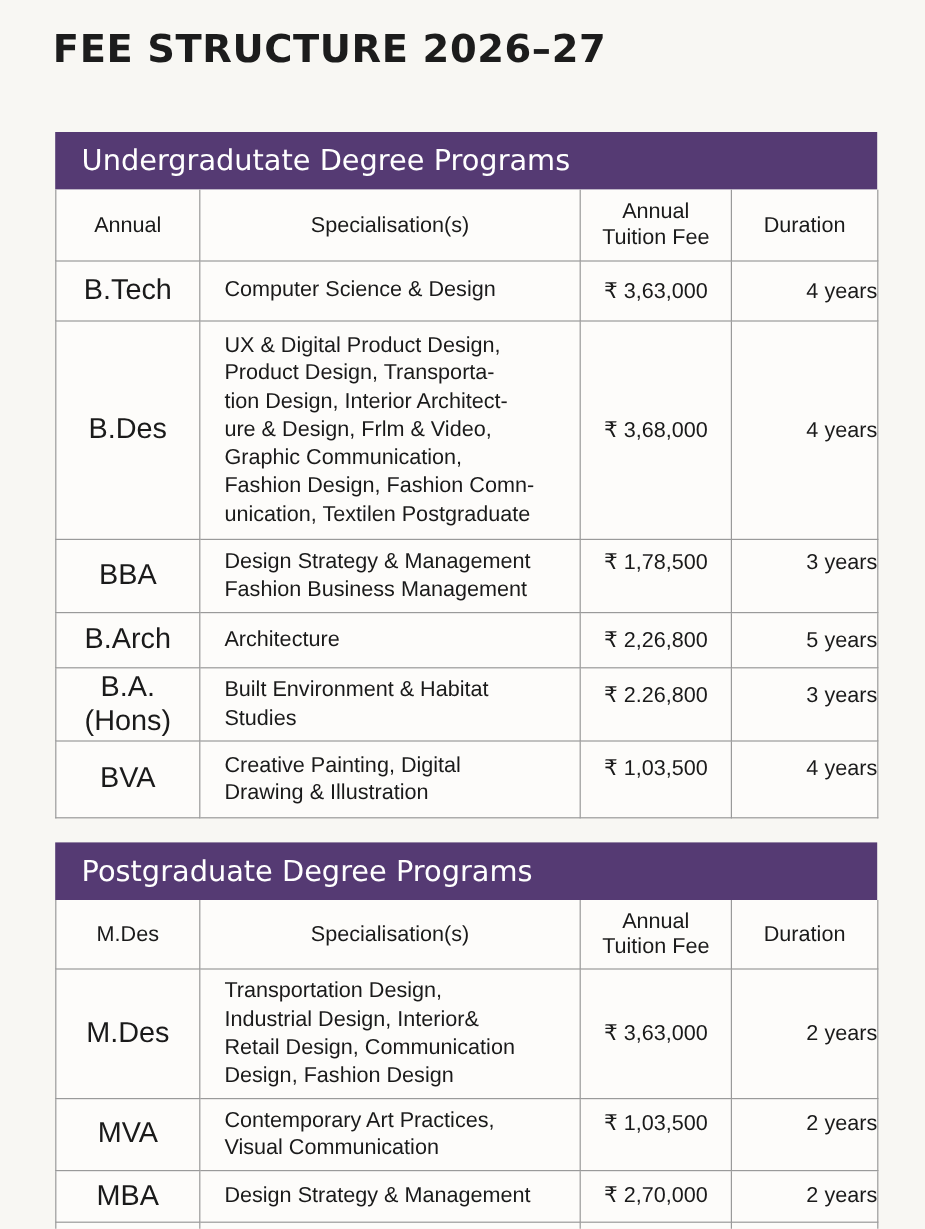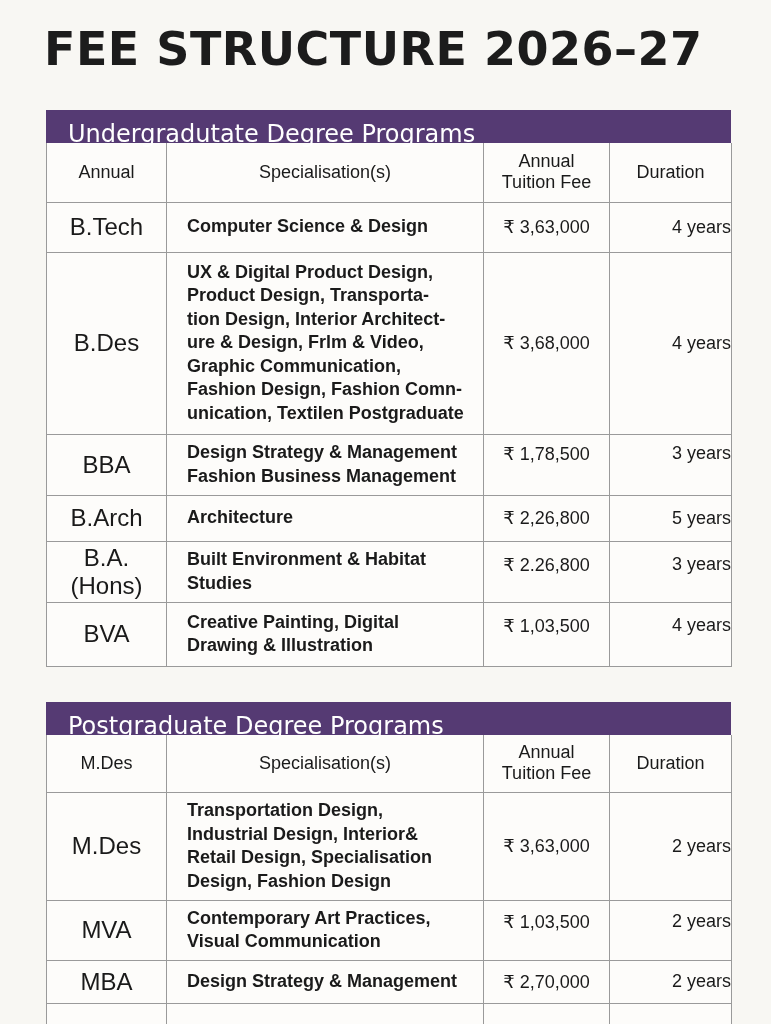--- a/index.html
+++ b/index.html
@@ -6,51 +6,51 @@
   body {
     width: 771px; height: 1024px; overflow: hidden;
     background: #f8f7f3;
     font-family: "Liberation Sans", "DejaVu Sans", sans-serif;
     color: #1a1a1a;
     position: relative;
   }
   .title {
     position: absolute; left: 44px; top: 22px;
     font-family: "DejaVu Sans", "Liberation Sans", sans-serif;
-    font-weight: bold; font-size: 46px; letter-spacing: 0.5px;
+    font-weight: bold; font-size: 32px; letter-spacing: 0.5px;
     color: #1c1c1c; margin: 0; white-space: nowrap;
   }
   .section {
     position: absolute; left: 46px; width: 685px;
   }
   .section.ug { top: 110px; }
   .section.pg { top: 702px; }
   .band {
-    height: 33px; background: #553a73; color: #ffffff;
+    height: 48px; background: #553a73; color: #ffffff;
     font-size: 24px; line-height: 48px; padding-left: 22px;
     box-sizing: border-box;
     font-family: "DejaVu Sans", "Liberation Sans", sans-serif;
   }
   table {
     border-collapse: collapse; width: 685px; table-layout: fixed;
     background: #fdfcfa;
   }
   td, th {
     border: 1.5px solid #9a9a9a; font-weight: normal;
     font-size: 18px; color: #1a1a1a; padding: 0;
     vertical-align: middle;
   }
   table tr:first-child > * { border-top: none; }
   col.c1 { width: 120px; }
   col.c2 { width: 317px; }
   col.c3 { width: 126px; }
   col.c4 { width: 122px; }
   th { text-align: center; line-height: 21px; font-size: 18px; }
   td.deg { text-align: center; font-size: 24px; }
-  td.spec { padding-left: 20px; padding-right: 8px; line-height: 23.5px; font-size: 18px; font-weight: bold; }
+  td.spec { padding-left: 20px; padding-right: 8px; line-height: 23.5px; font-size: 18px; }
   td.fee { text-align: center; font-size: 18px; margin-top: 14px; }
   td.dur { text-align: right; font-size: 18px; }
   .spec-line { display: block; white-space: nowrap; }
 </style>
 </head>
 <body>
 
 <h1 class="title">FEE STRUCTURE 2026–27</h1>
 
 <div class="section ug">
@@ -150,21 +150,21 @@
         <span class="spec-line">Annual</span>
         <span class="spec-line">Tuition Fee</span>
       </th>
       <th>Duration</th>
     </tr>
     <tr style="height:108px">
       <td class="deg">M.Des</td>
       <td class="spec">
         <span class="spec-line">Transportation Design,</span>
         <span class="spec-line">Industrial Design, Interior&amp;</span>
-        <span class="spec-line">Retail Design, Specialisation</span>
+        <span class="spec-line">Retail Design, Communication</span>
         <span class="spec-line">Design, Fashion Design</span>
       </td>
       <td class="fee">₹ 3,63,000</td>
       <td class="dur">2 years</td>
     </tr>
     <tr style="height:60px">
       <td class="deg">MVA</td>
       <td class="spec">
         <span class="spec-line">Contemporary Art Practices,</span>
         <span class="spec-line">Visual Communication</span>

